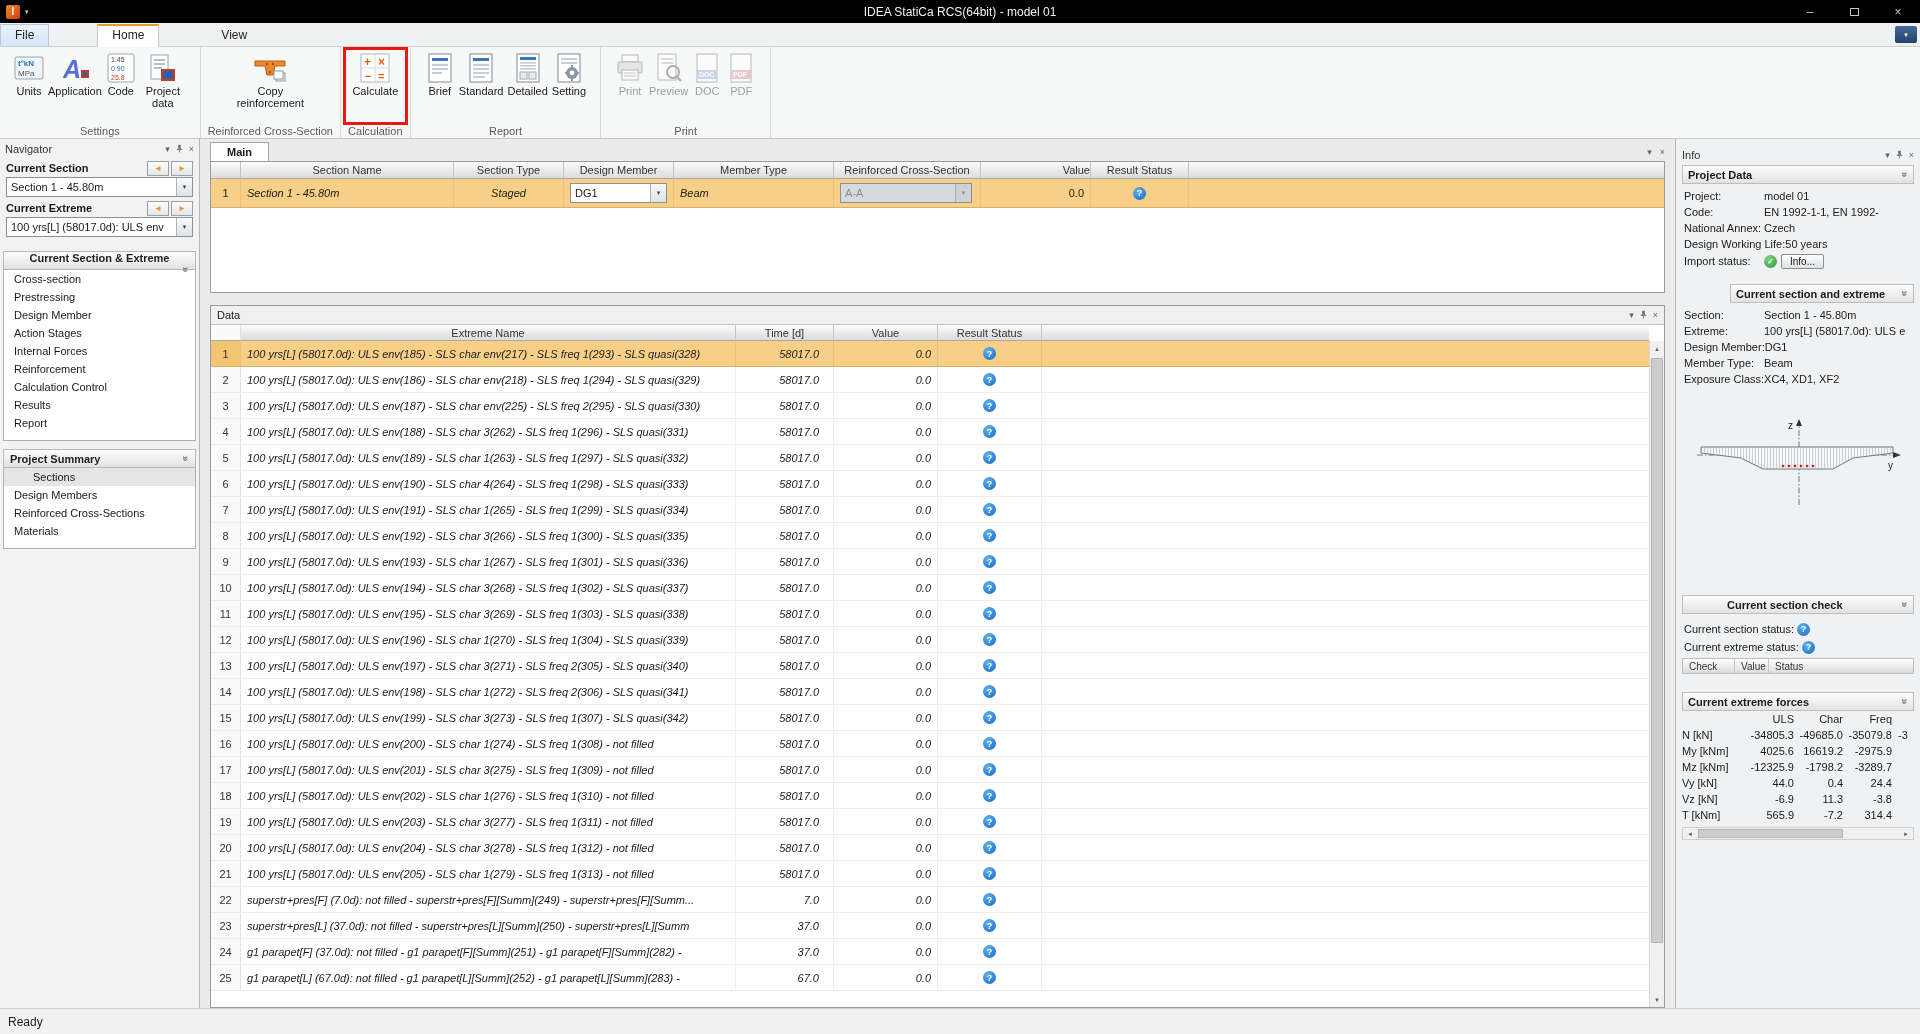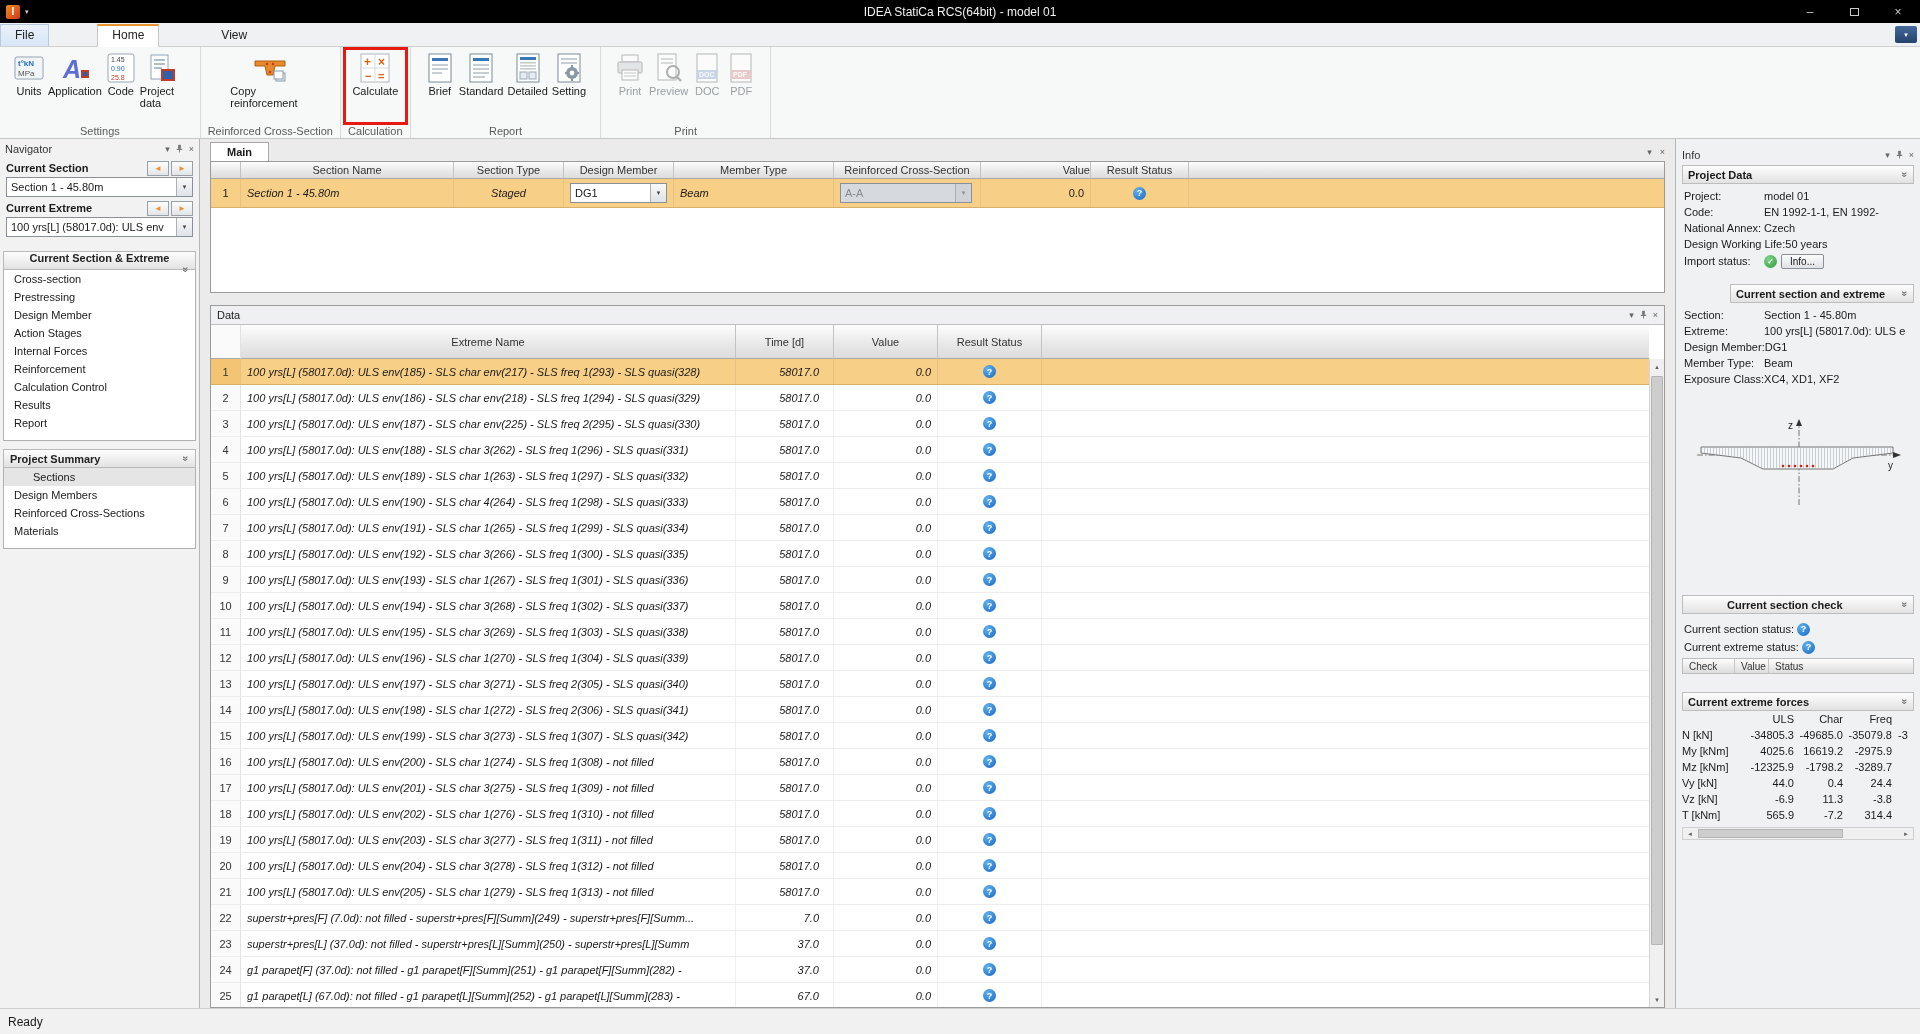--- a/index.html
+++ b/index.html
@@ -20,21 +20,21 @@
   .mtab.file { background:linear-gradient(#eaf1fa,#d8e6f6); border:1px solid #b8c9dd; border-bottom:none; }
   .mtab.active { background:#fff; border:1px solid #c6c6c6; border-bottom:1px solid #fff; border-top:2px solid #e8962e; padding-top:2px; margin-bottom:-1px; }
   .ribbon-collapse { margin-left:auto; margin-right:3px; margin-bottom:3px; width:22px; height:17px; border-radius:2px; background:linear-gradient(#45699c,#24436b); color:#fff; font-size:7px; display:flex; align-items:center; justify-content:center; }
 
   
   .ribbon { height:92px; background:#f7f8f8; border-bottom:1px solid #c6c6c6; display:flex; }
   .rgroup { position:relative; border-right:1px solid #dadada; padding:2px 12px 16px; display:flex; align-items:flex-start; }
   .rgroup-label { position:absolute; bottom:1px; left:0; right:0; text-align:center; color:#5a5a5a; font-size:11px; white-space:nowrap; }
   .rbtn { display:flex; flex-direction:column; align-items:center; padding:3px 2px; min-width:34px; }
   .rbtn .ricon { height:32px; display:flex; align-items:center; justify-content:center; }
-  .rbtn .rlabel { margin-top:1px; text-align:left; line-height:12px; color:#1a1a1a; white-space:pre-line; }
+  .rbtn .rlabel { margin-top:1px; text-align:center; line-height:12px; color:#1a1a1a; white-space:pre-line; }
   .rbtn.disabled .rlabel { color:#9aa0a6; }
   .calc-group { position:relative; }
   .calc-annotation { position:absolute; left:2px; top:0; right:2px; bottom:13px; border:3px solid #e8190f; pointer-events:none; }
 
   
   .content { height:869px; display:flex; }
 
   
   .navigator { width:200px; background:#f2f2f2; border-right:1px solid #b6b6b6; display:flex; flex-direction:column; overflow:hidden; }
   .panel-titlebar { height:20px; display:flex; align-items:center; padding:0 5px; color:#333; }
@@ -74,21 +74,21 @@
   .c-rcs { width:147px; flex:none; }
   .c-val { width:110px; flex:none; justify-content:flex-end; }
   .c-st { width:98px; flex:none; justify-content:center; }
   .c-fill { flex:1; border-right:none; }
   .italic { font-style:italic; }
 
   
   .data-panel { margin-top:12px; flex:1; background:#fff; border:1px solid #9b9b9b; display:flex; flex-direction:column; overflow:hidden; }
   .data-header { height:19px; background:#eef0f1; border-bottom:1px solid #c0c0c0; display:flex; align-items:center; padding:0 6px; flex:none; }
   .data-header .ttl { flex:1; }
-  .dthead { display:flex; height:34px; flex:none; padding-right:15px; }
+  .dthead { display:flex; height:16px; flex:none; padding-right:15px; }
   .dbody { position:relative; flex:1; overflow:hidden; }
   .drows { position:absolute; left:0; top:0; right:15px; bottom:0; }
   .drow { display:flex; height:26px; border-bottom:1px solid #ededed; align-items:stretch; }
   .drow.sel { background:#f8cf87; border-bottom:1px solid #d8b06a; }
   .dc { display:flex; align-items:center; border-right:1px solid #efefef; padding:0 6px; overflow:hidden; white-space:nowrap; }
   .drow.sel .dc { border-right-color:#e6c382; }
   .d-num { width:30px; flex:none; justify-content:center; background:#fafafa; border-right:1px solid #e2e2e2; color:#333; }
   .drow.sel .d-num { background:#f3c472; }
   .d-name { width:495px; flex:none; font-style:italic; }
   .d-time { width:98px; flex:none; justify-content:flex-end; font-style:italic; padding-right:14px; }

